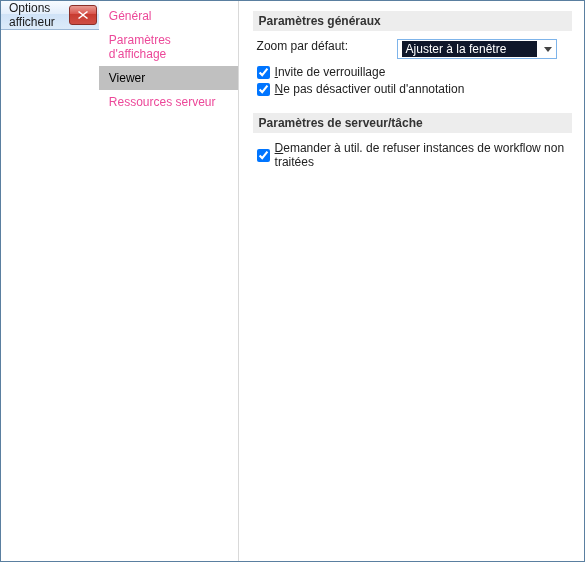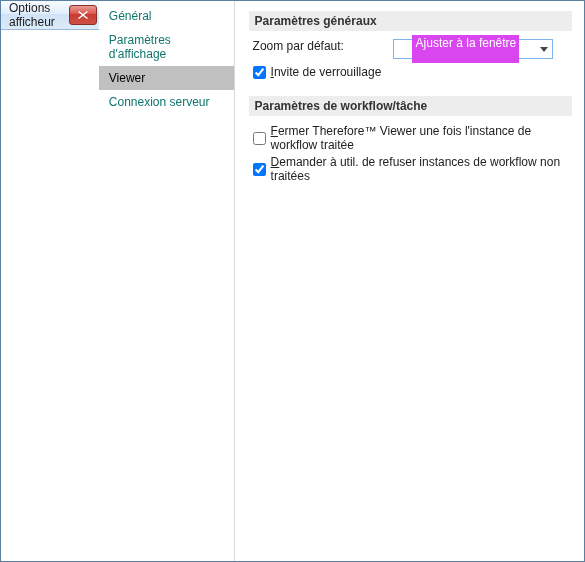--- a/index.html
+++ b/index.html
@@ -54,21 +54,21 @@
   }
   .sidebar {
     width: 155px;
     border-right: 1px solid #d9d9d9;
     background: #ffffff;
     padding: 3px 0;
     box-sizing: border-box;
   }
   .sidebar-item {
     padding: 5px 10px;
-    color: #0f766e;
+    color: #ec4899;
     cursor: default;
     font-size: 12px;
   }
   .sidebar-item.selected {
     background: #c0c0c0;
     color: #000;
   }
   .content {
     flex: 1 1 auto;
     padding: 10px 14px 6px 14px;
@@ -97,25 +97,25 @@
     width: 160px;
     height: 20px;
     border: 1px solid #7eb4ea;
     background: #fff;
     display: flex;
     align-items: center;
     box-sizing: border-box;
   }
   .combo-text {
     flex: 1 1 auto;
-    margin: 18px;
+    margin: 4px;
     padding: 0 4px;
-    height: 28px;
+    height: 16px;
     line-height: 16px;
-    background: #d946ef;
+    background: #0f172a;
     color: #fff;
     font-size: 12px;
     overflow: hidden;
     white-space: nowrap;
   }
   .combo-arrow {
     width: 15px;
     height: 100%;
     display: flex;
     align-items: center;
@@ -174,21 +174,21 @@
       </svg>
     </div>
   </div>
 
   <div class="body">
 
     <div class="sidebar">
       <div class="sidebar-item">Général</div>
       <div class="sidebar-item">Paramètres d'affichage</div>
       <div class="sidebar-item selected">Viewer</div>
-      <div class="sidebar-item">Connexion serveur</div>
+      <div class="sidebar-item">Ressources serveur</div>
     </div>
 
     <div class="content">
 
       <div class="section-header">Paramètres généraux</div>
 
       <div class="row">
         <div class="row-label">Zoom par défaut:</div>
         <div class="combo">
           <div class="combo-text">Ajuster à la fenêtre</div>
@@ -198,29 +198,29 @@
               </svg>
           </div>
         </div>
       </div>
 
       <label class="check-row">
         <input type="checkbox" checked="" style="">
         <span><u>I</u>nvite de verrouillage</span>
       </label>
 
+      <label class="check-row">
+        <input type="checkbox" checked="" style="">
+        <span><u>N</u>e pas désactiver outil d'annotation</span>
+      </label>
 
       <div class="spacer"></div>
 
-      <div class="section-header">Paramètres de workflow/tâche</div>
-
-      <label class="check-row">
-        <input type="checkbox" style="">
-        <span><u>F</u>ermer Therefore™ Viewer une fois l'instance de workflow traitée</span>
-      </label>
+      <div class="section-header">Paramètres de serveur/tâche</div>
+
 
       <label class="check-row">
         <input type="checkbox" checked="" style="">
         <span><u>D</u>emander à util. de refuser instances de workflow non traitées</span>
       </label>
 
     </div>
   </div>
 
   <div class="footer">

